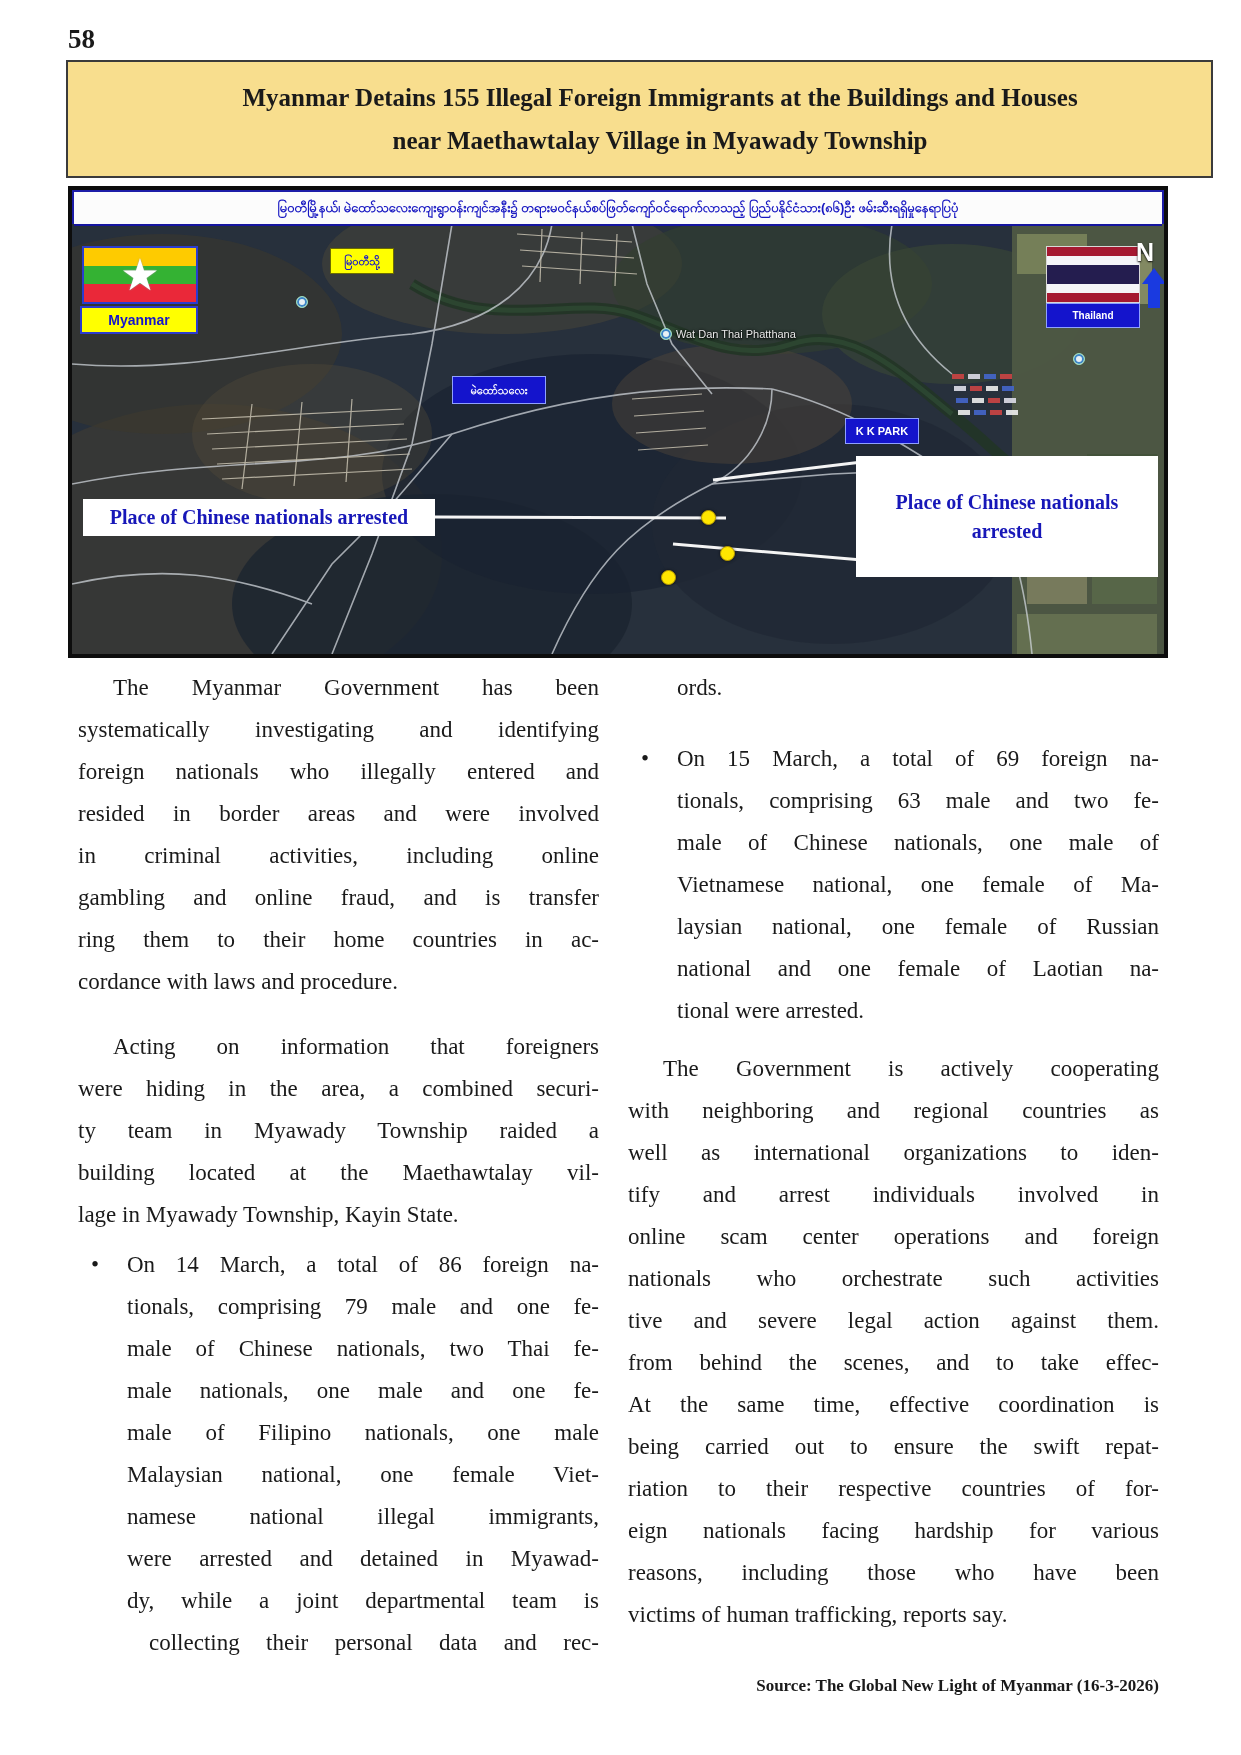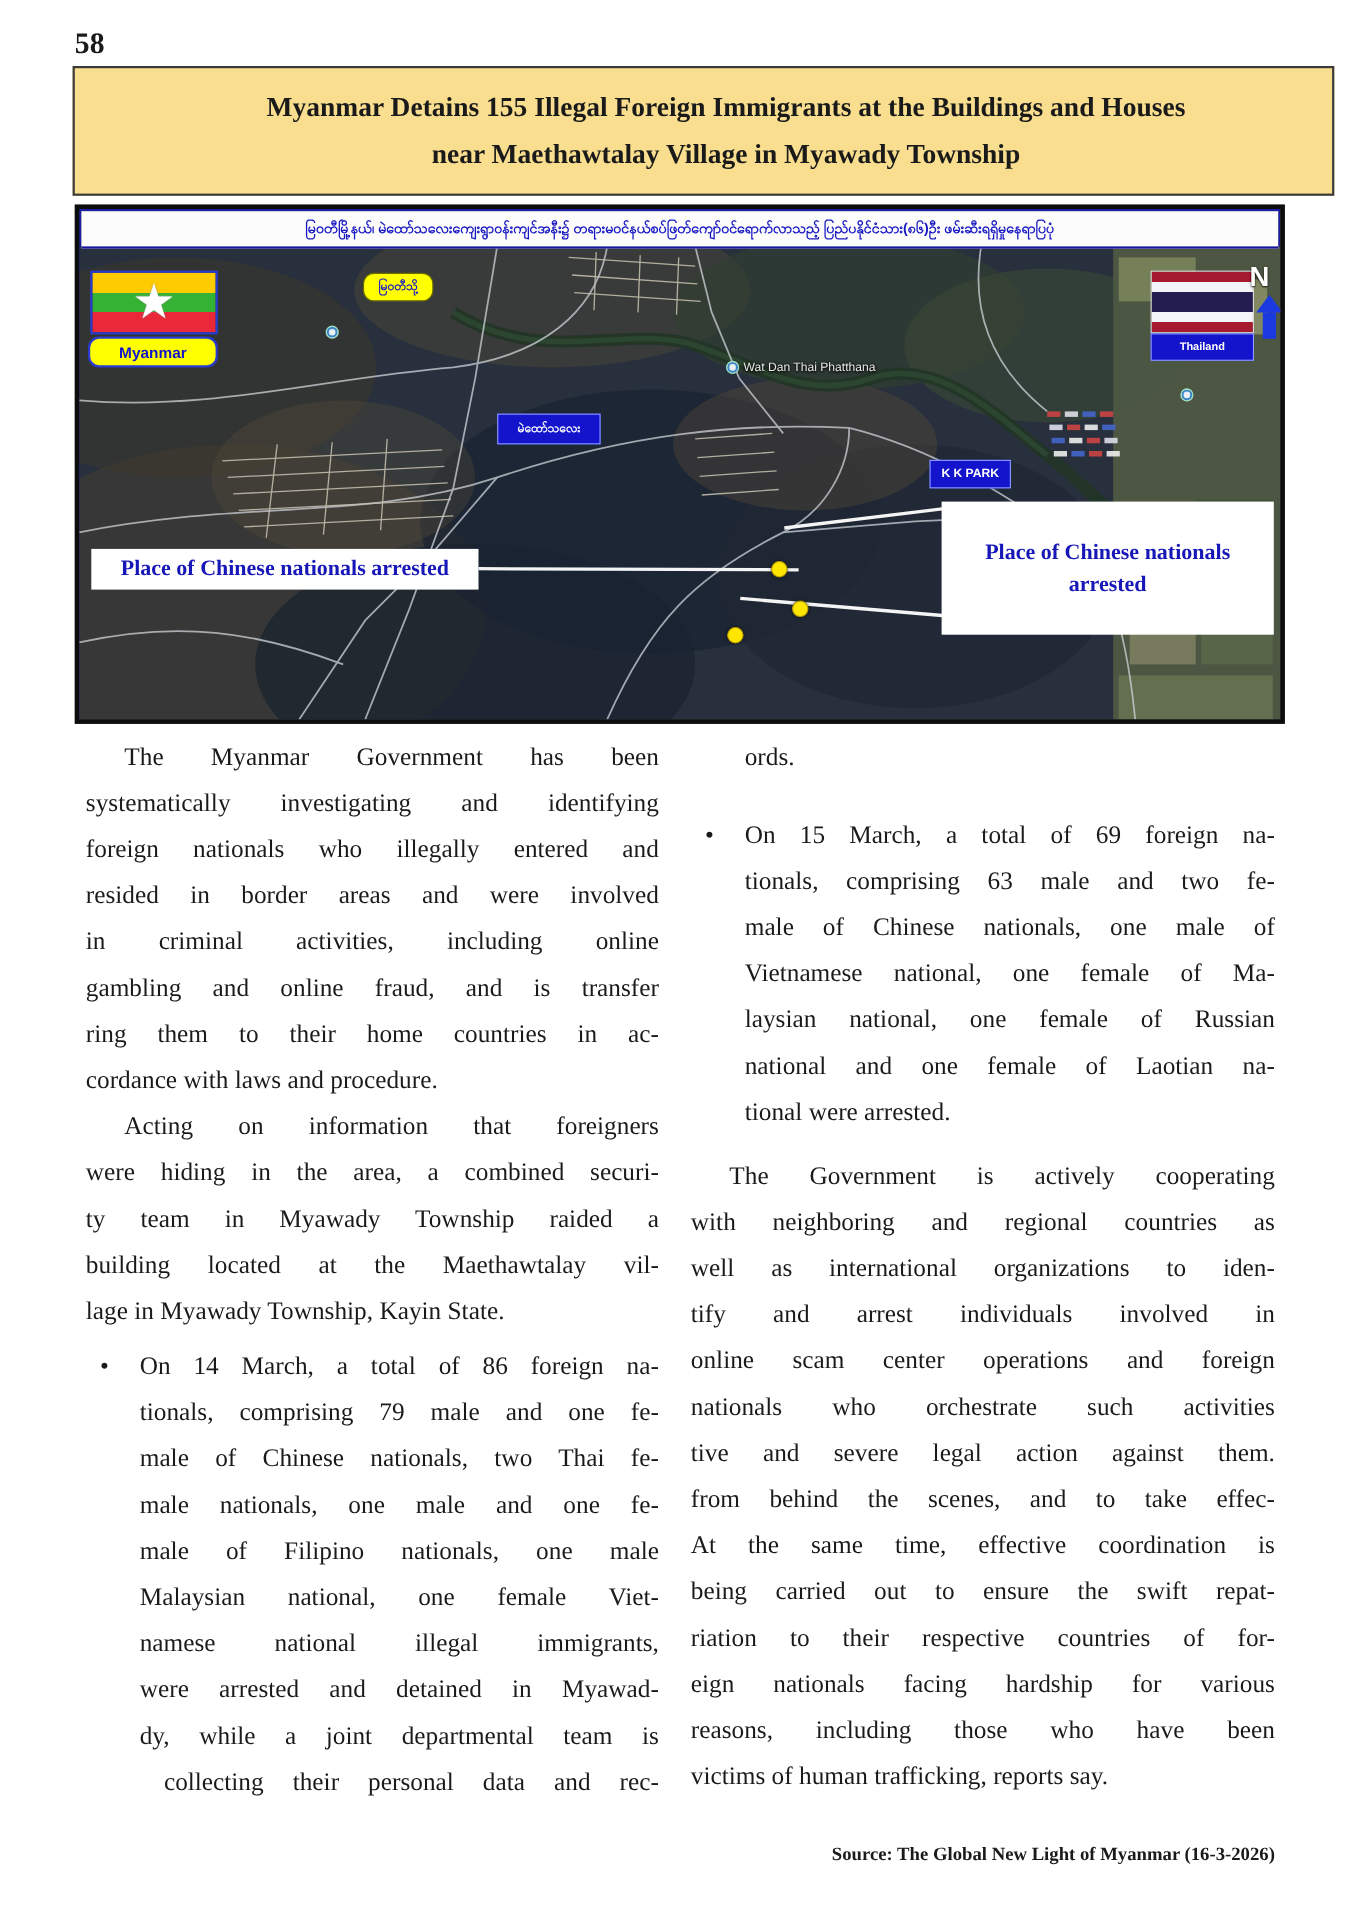--- a/index.html
+++ b/index.html
@@ -14,21 +14,21 @@
   
   #title-box{
     left:66px;top:60px;width:1102px;height:114px;background:#f8de8e;
     border:2px solid #3b3b3b;text-align:center;padding-left:41px;
   }
   #title-box .tline{font-size:25px;font-weight:bold;line-height:43px;}
   #title-box .tline:first-child{margin-top:14px;}
   
   #map{
     left:68px;top:186px;width:1092px;height:464px;border:4px solid #0d0d0d;
-    background:#404040;box-shadow:inset 0 0 0 2px #1d1da8;overflow:hidden;
+    background:#0369a1;box-shadow:inset 0 0 0 2px #1d1da8;overflow:hidden;
   }
   #map-banner{
     left:2px;top:2px;width:1088px;height:32px;background:#fcfcfc;
     border-bottom:2px solid #1515a0;text-align:center;line-height:32px;
     font-size:13px;font-weight:bold;color:#1717c2;
     font-family:"Liberation Sans","DejaVu Sans",sans-serif;white-space:nowrap;overflow:hidden;
   }
   #map-art,#leader-lines{left:0;top:34px;}
   
   #myanmar-flag{
@@ -37,21 +37,21 @@
     display:flex;align-items:center;justify-content:center;
   }
   #myanmar-flag .star{color:#ffffff;font-size:44px;line-height:44px;text-shadow:0 0 2px #999;
     font-family:"DejaVu Sans",sans-serif;}
   #thailand-flag{
     left:974px;top:56px;width:92px;height:55px;border:1px solid #d8d8d8;
     background:linear-gradient(#a51931 0 16.6%,#f4f5f8 16.6% 33.3%,#241d4f 33.3% 66.6%,#f4f5f8 66.6% 83.3%,#a51931 83.3% 100%);
   }
   
   .ylabel{background:#ffff00;color:#1414cc;font-weight:bold;text-align:center;
-    font-family:"Liberation Sans","DejaVu Sans",sans-serif;border-radius:10px;}
+    font-family:"Liberation Sans","DejaVu Sans",sans-serif;}
   .blabel{background:#1414cc;color:#ffffff;font-weight:bold;text-align:center;
     border:1px solid #8fa0ff;font-family:"Liberation Sans","DejaVu Sans",sans-serif;}
   #myanmar-label{left:8px;top:116px;width:114px;height:24px;border:2px solid #2a3bd0;
     font-size:14px;line-height:24px;}
   #to-myawady-label{left:258px;top:58px;width:62px;height:24px;border:1px solid #6b6b00;
     font-size:11px;line-height:24px;overflow:hidden;}
   #maethawtalay-label{left:380px;top:186px;width:92px;height:26px;font-size:11px;line-height:26px;overflow:hidden;}
   #kkpark-label{left:773px;top:228px;width:72px;height:24px;font-size:11px;line-height:24px;}
   #thailand-label{left:974px;top:113px;width:92px;height:23px;font-size:10px;line-height:23px;}
   #north-n{left:1064px;top:48px;color:#ffffff;font-size:25px;font-weight:bold;
@@ -76,21 +76,21 @@
     display:flex;flex-direction:column;align-items:center;justify-content:center;}
   
   .dot{width:13px;height:13px;border-radius:50%;background:#ffe600;border:1px solid #b89b00;
     box-shadow:0 0 3px rgba(0,0,0,.6);}
   
   #col1{left:78px;top:667px;width:521px;}
   #col2{left:628px;top:667px;width:531px;}
   .line{font-size:23px;line-height:42px;text-align:justify;text-align-last:justify;}
   .line.last{text-align-last:left;}
   .para .line:first-child{text-indent:35px;}
-  .block{margin-top:0;}
+  .block{margin-top:23px;}
   .block:first-child{margin-top:0;}
   #col1 .block:nth-child(3){margin-top:8px;}
   #col2 .block:nth-child(2){margin-top:29px;}
   #col2 .block:nth-child(3){margin-top:16px;}
   #col1 .block:nth-child(3) .line:last-child{text-align-last:justify;margin-left:22px;}
   .bullet{position:relative;padding-left:49px;}
   .bullet .marker{position:absolute;left:13px;top:0;line-height:42px;font-size:23px;}
   .cont{padding-left:49px;}
   
   #source-line{left:628px;top:1676px;width:531px;text-align:right;font-size:17px;font-weight:bold;}

